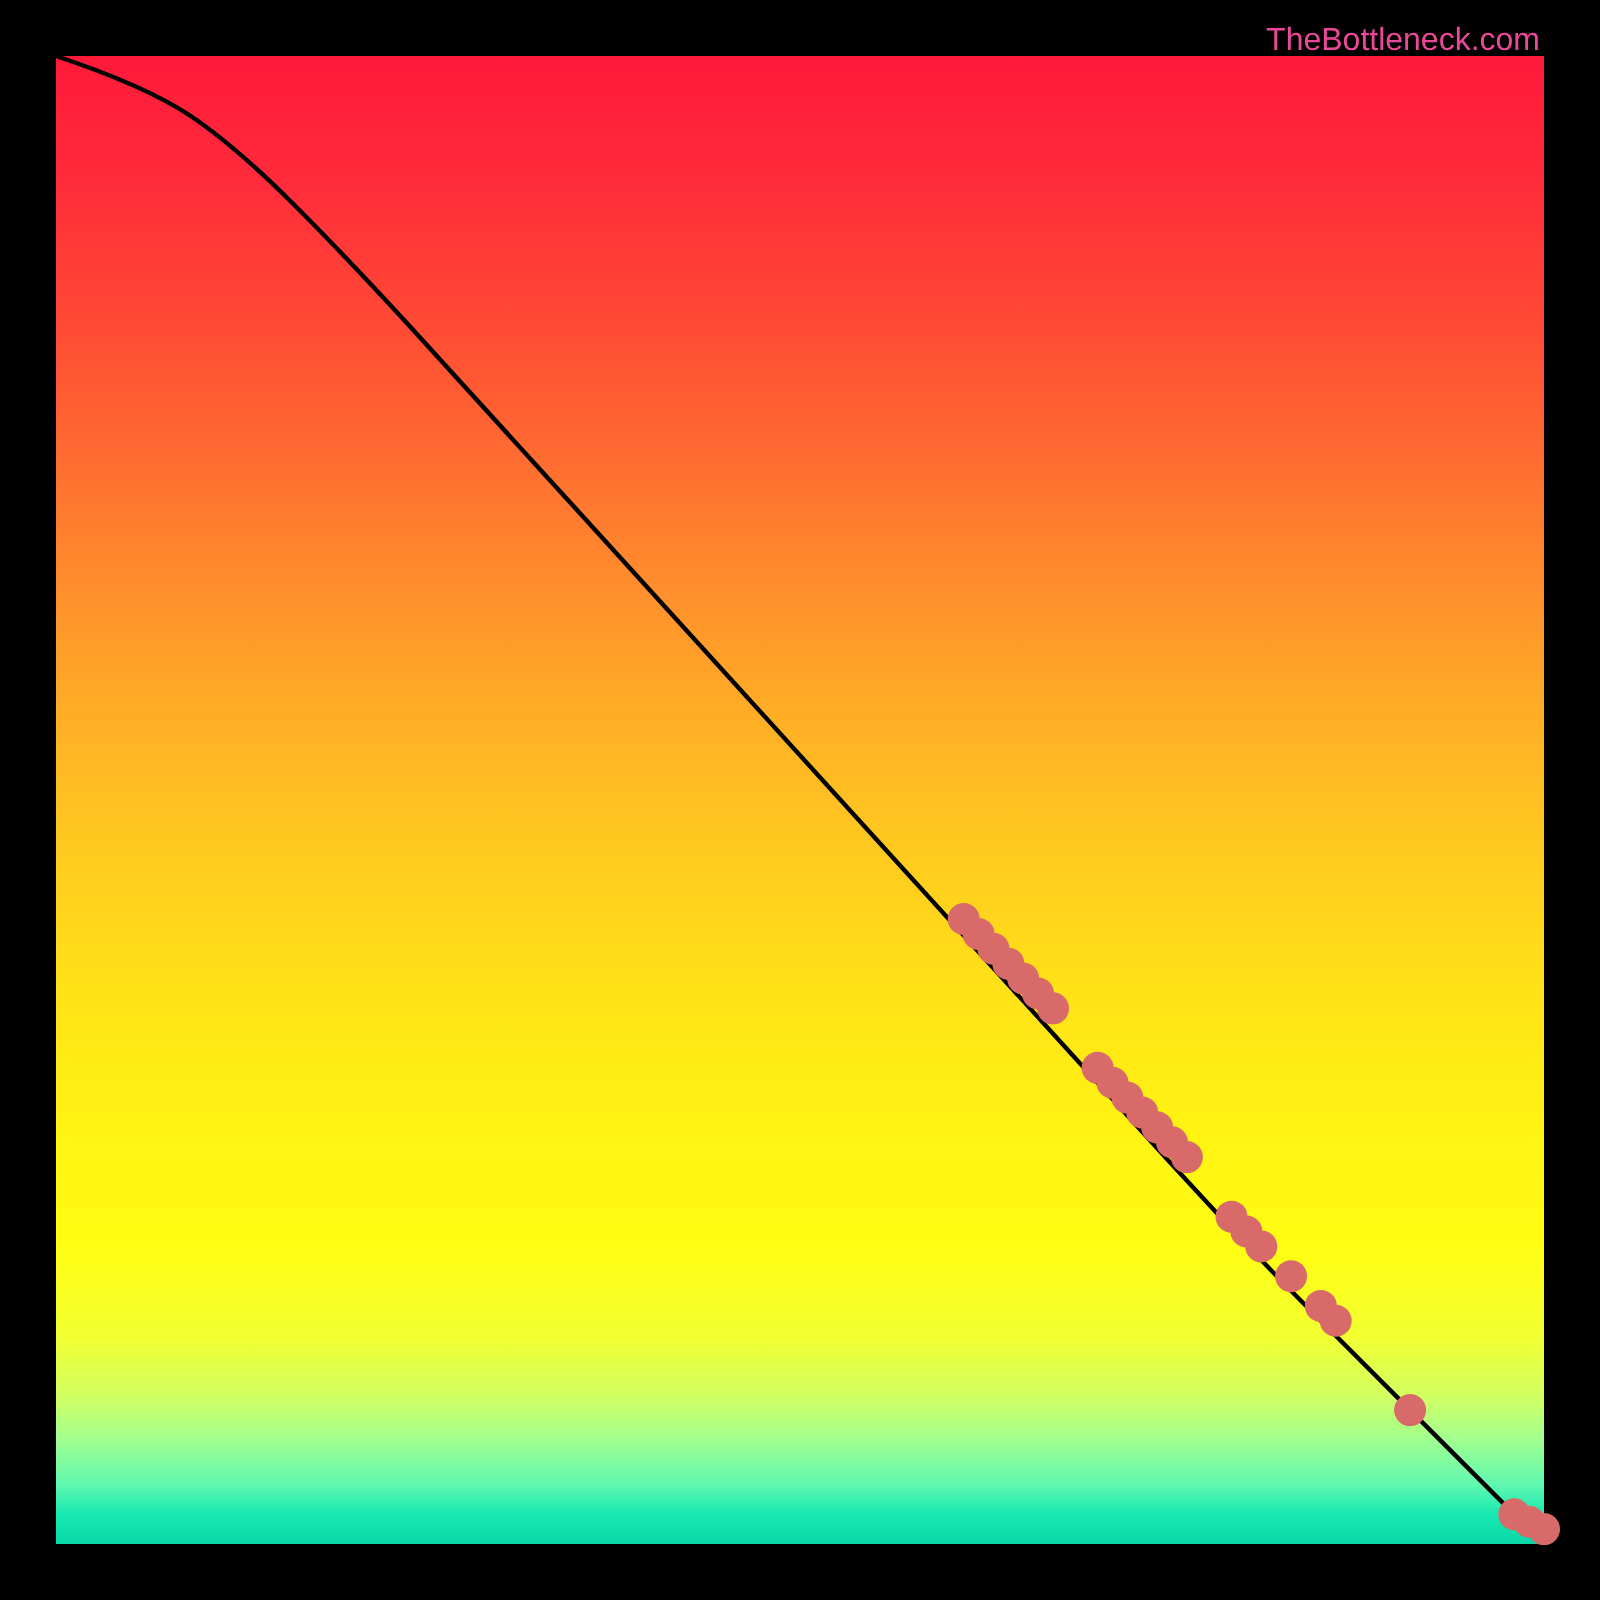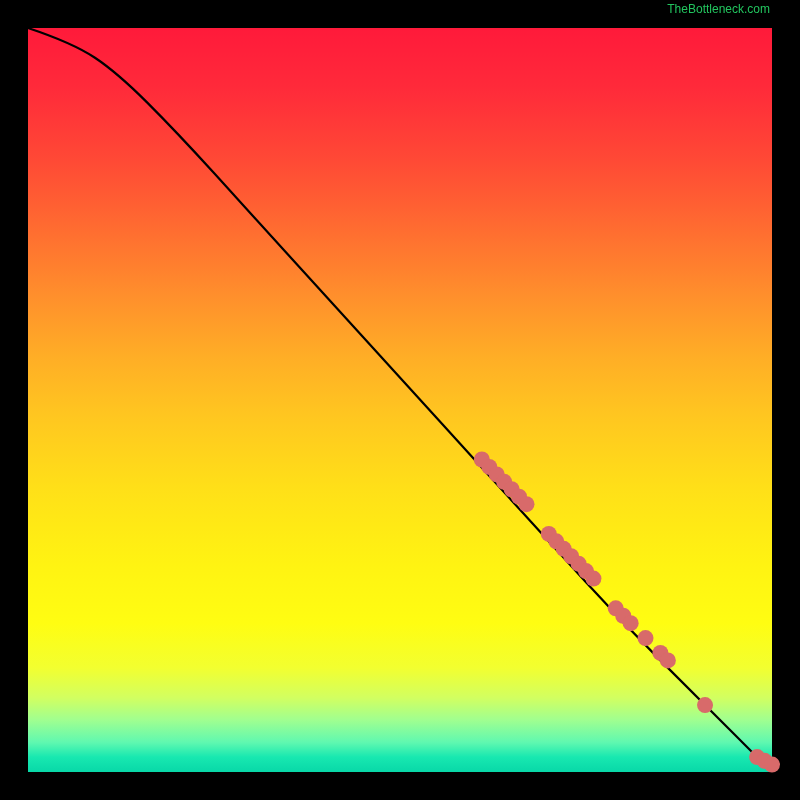--- a/index.html
+++ b/index.html
@@ -6,24 +6,24 @@
     margin: 0;
     padding: 0;
     background: #000;
     width: 800px;
     height: 800px;
     position: relative;
     font-family: Arial, Helvetica, sans-serif;
   }
   .attribution {
     position: absolute;
-    top: 2px;
+    top: 12px;
     right: 30px;
-    color: #22c55e;
-    font-size: 12px;
+    color: #ec4899;
+    font-size: 16px;
     z-index: 10;
   }
   .plot-area {
     position: absolute;
     left: 28px;
     top: 28px;
     width: 744px;
     height: 744px;
     background: linear-gradient(to bottom,
       #ff1a3a 0%,

